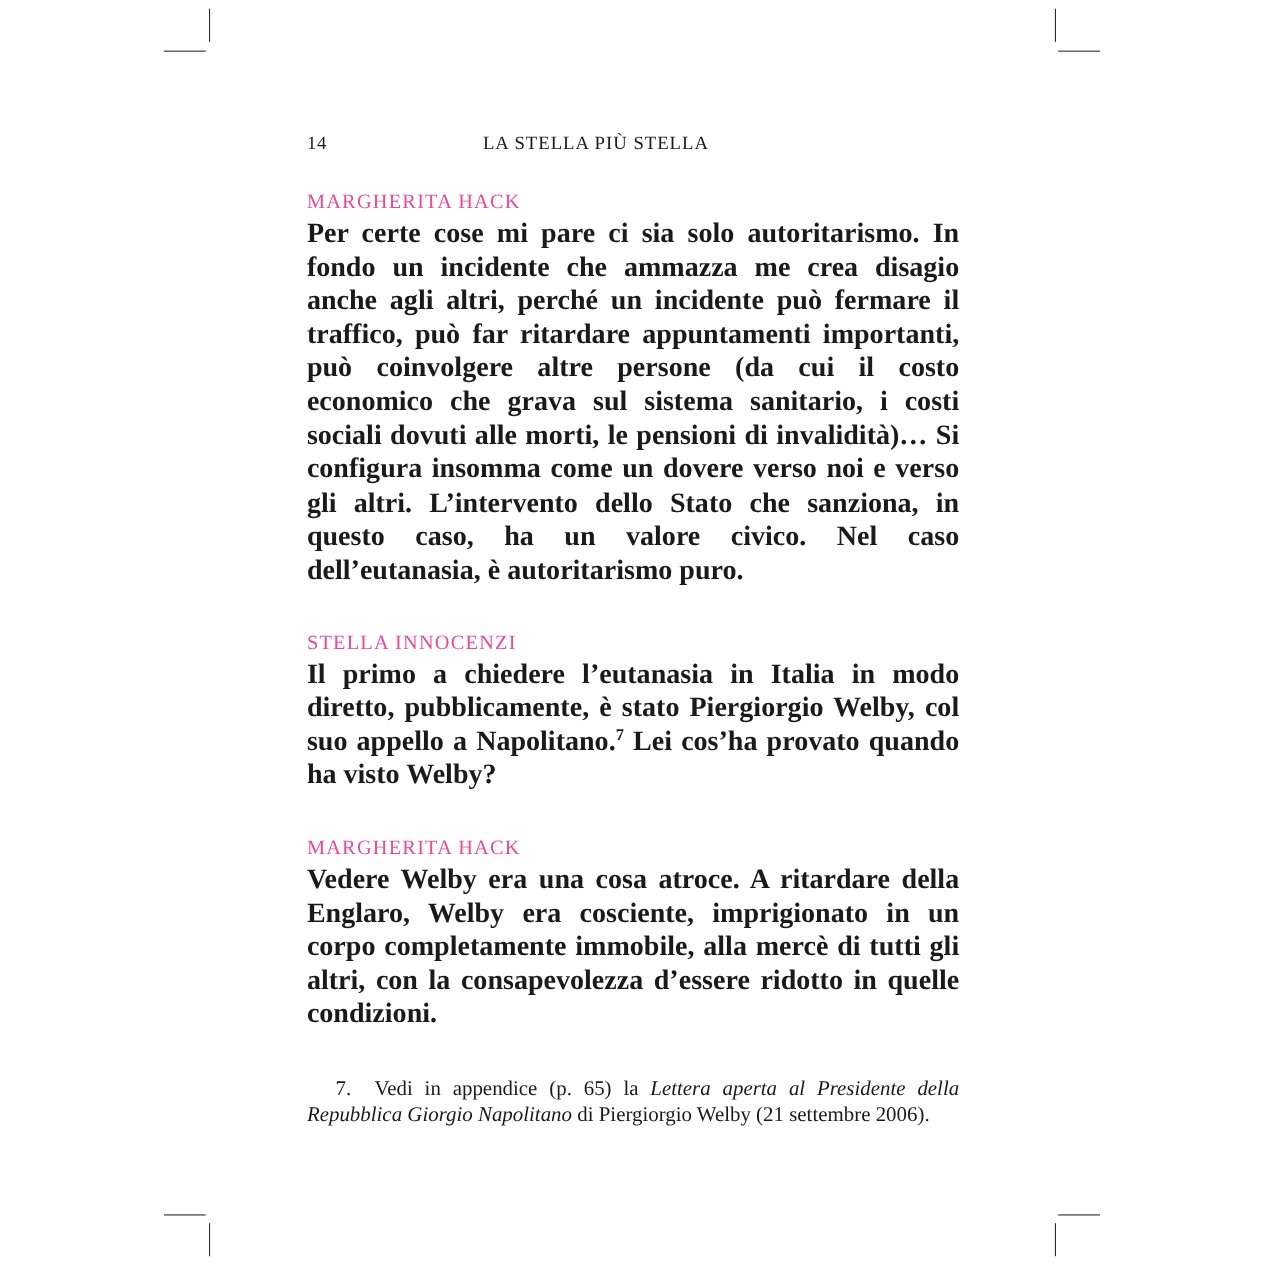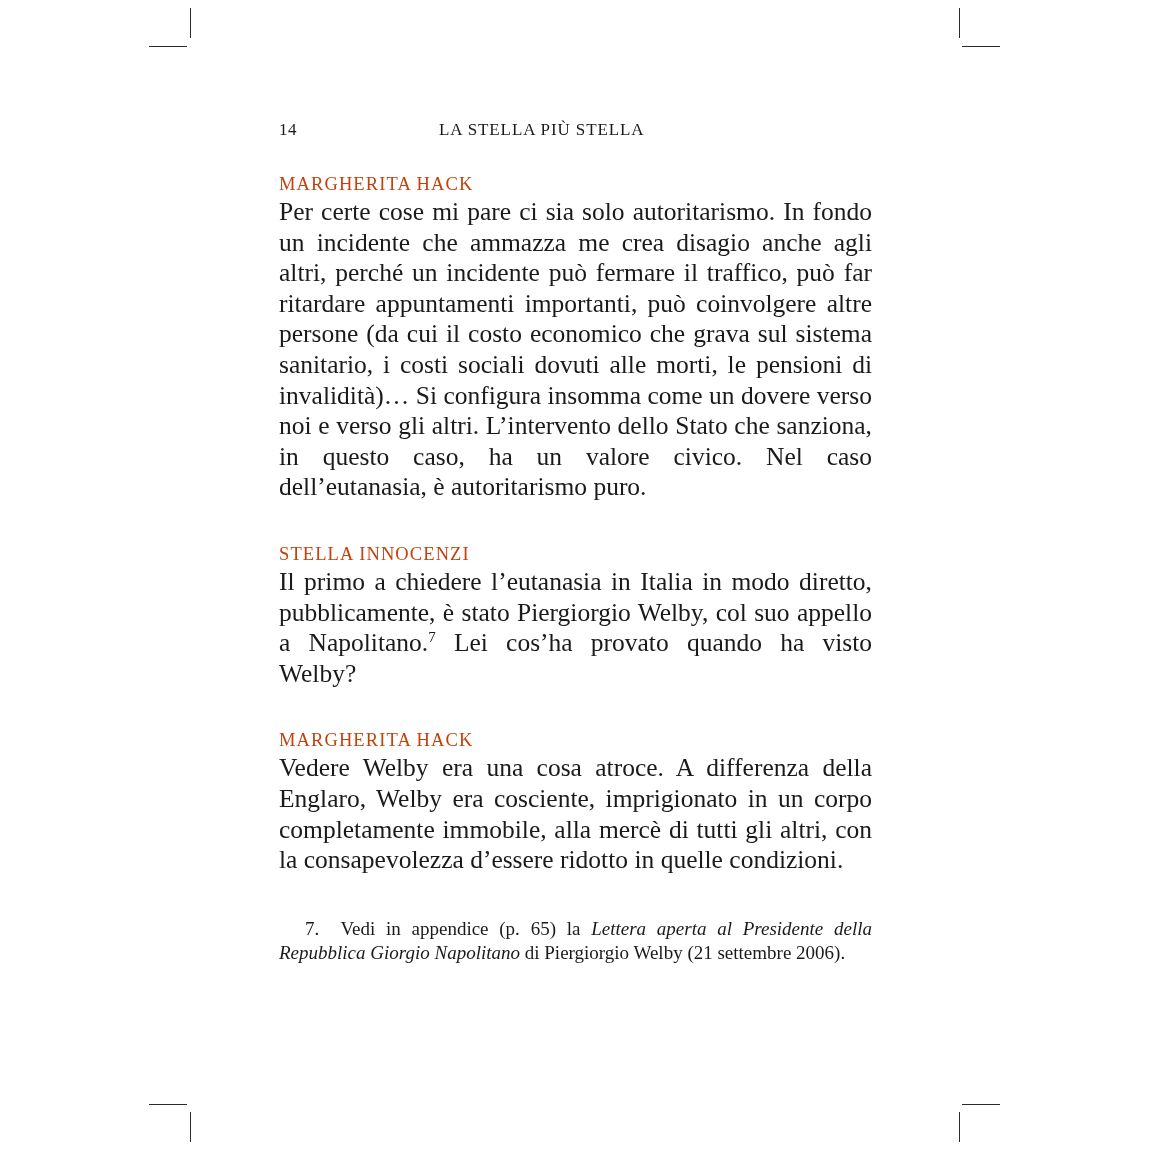--- a/index.html
+++ b/index.html
@@ -59,30 +59,31 @@
   }
   .head-title {
     font-size: 17px;
     letter-spacing: 0.9px;
   }
 
   .speaker {
     font-size: 18.5px;
     letter-spacing: 1.1px;
     margin-bottom: 2px;
-    color: #c2410c;
+    color: #ec4899;
   }
 
   p.body {
     margin: 0 0 0 0;
     font-size: 25.5px;
     line-height: 30.6px;
     text-align: justify;
     text-justify: inter-word;
     hyphens: manual;
+    font-weight: bold;
   }
 
   .block { margin-bottom: 41px; }
   .block:last-of-type { margin-bottom: 0; }
 
   sup.fnref {
     font-size: 15px;
     vertical-align: super;
     line-height: 0;
   }
@@ -120,20 +121,20 @@
     <p class="body">Per certe cose mi pare ci sia solo autoritarismo. In fondo un incidente che ammazza me crea disagio anche agli altri, perché un incidente può fermare il traffico, può far ritardare appuntamenti importanti, può coinvolgere altre persone (da cui il costo economico che grava sul sistema sanitario, i costi sociali dovuti alle morti, le pensioni di invalidità)… Si configura insomma come un dovere verso noi e verso gli altri. L’intervento dello Stato che sanziona, in questo caso, ha un valore civico. Nel caso dell’eutanasia, è autoritarismo puro.</p>
   </div>
 
   <div class="block">
     <div class="speaker">STELLA INNOCENZI</div>
     <p class="body"><span>Il primo a chiedere l’eutanasia in Italia in modo diretto, pubblicamente, è stato Piergiorgio Welby, col suo appello a Napolitano.</span><sup class="fnref">7</sup><span> Lei cos’ha provato quando ha visto Welby?</span></p>
   </div>
 
   <div class="block">
     <div class="speaker">MARGHERITA HACK</div>
-    <p class="body">Vedere Welby era una cosa atroce. A differenza della Englaro, Welby era cosciente, imprigionato in un corpo completamente immobile, alla mercè di tutti gli altri, con la consapevolezza d’essere ridotto in quelle condizioni.</p>
+    <p class="body">Vedere Welby era una cosa atroce. A ritardare della Englaro, Welby era cosciente, imprigionato in un corpo completamente immobile, alla mercè di tutti gli altri, con la consapevolezza d’essere ridotto in quelle condizioni.</p>
   </div>
 
   <div class="footnote">
     <span class="fn-indent"></span><span>7.</span><span>&nbsp; </span><span>Vedi in appendice (p. 65) la </span><i>Lettera aperta al Presidente della Repubblica Giorgio Napolitano</i><span> di Piergiorgio Welby (21 settembre 2006).</span>
   </div>
 
 </div>
 
 </body></html>

